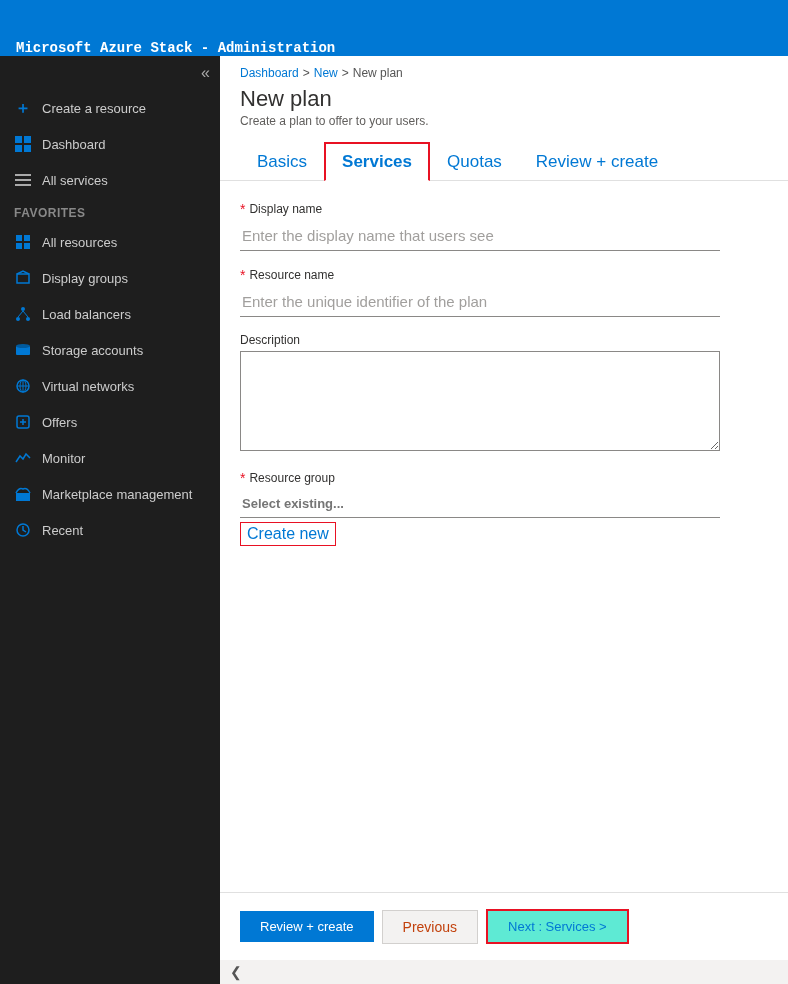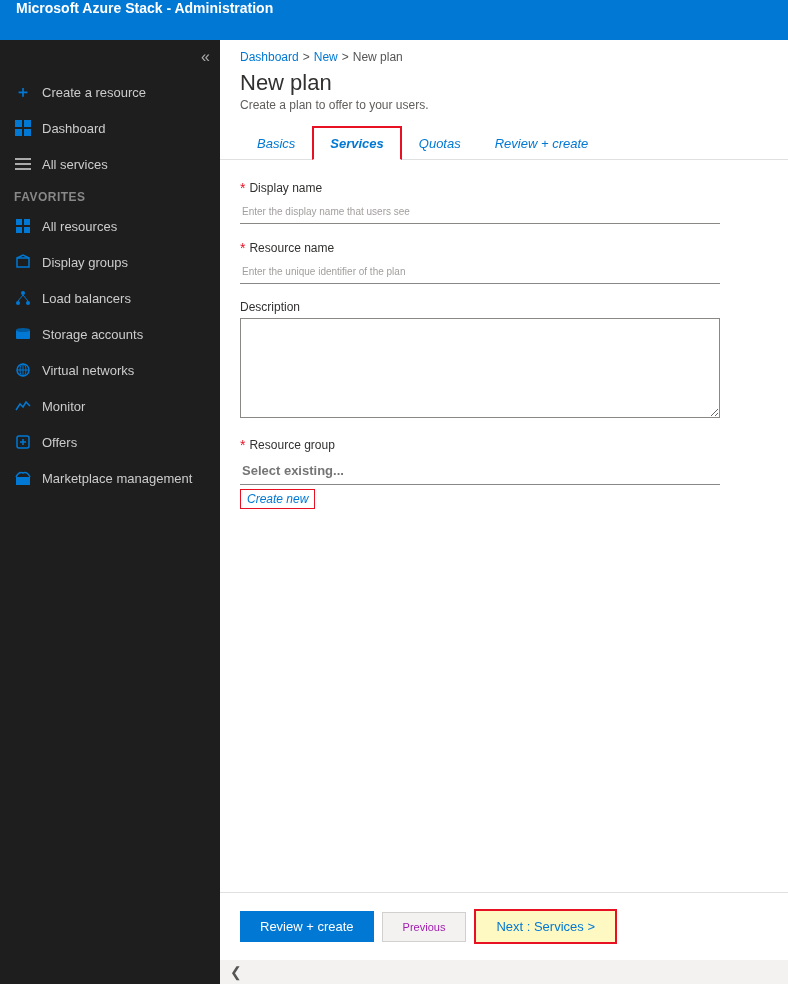--- a/index.html
+++ b/index.html
@@ -2,27 +2,28 @@
 <html><head>
   <meta charset="utf-8">
   <style>
     * { box-sizing: border-box; margin: 0; padding: 0; }
     body { font-family: 'Segoe UI', Arial, sans-serif; font-size: 13px; background: #f3f2f1; display: flex; flex-direction: column; height: 984px; width: 788px; overflow: hidden; }
 
     
     .topbar {
       background: #0078d4;
       color: white;
-      height: 40px;
-      display: flex;
-      align-items: flex-start;
+      height: 56px;
+      display: flex;
+      align-items: flex-end;
       padding: 0 16px;
       font-size: 14px;
       font-weight: 600;
       flex-shrink: 0;
+      font-family: Liberation Mono, monospace;
     }
 
     
     .main-layout {
       display: flex;
       flex: 1;
       overflow: hidden;
     }
 
     
@@ -107,27 +108,26 @@
 
     
     .tabs {
       display: flex;
       padding: 10px 20px 0 20px;
       border-bottom: 1px solid #e0e0e0;
       gap: 0;
     }
     .tab {
       padding: 8px 16px;
-      font-size: 13px;
+      font-size: 17px;
       cursor: pointer;
       color: #0078d4;
       border: 1px solid transparent;
       margin-bottom: -1px;
       background: none;
-      font-style: italic;
     }
     .tab.active-tab {
       color: #0078d4;
       border: 2px solid #e81123;
       border-bottom: 1px solid white;
       font-weight: 600;
       text-align: center;
     }
     .tab:not(.active-tab) { color: #0078d4; }
 
@@ -153,21 +153,21 @@
       color: #e81123;
       font-size: 14px;
     }
 
     .form-input {
       width: 100%;
       max-width: 480px;
       border: none;
       border-bottom: 1px solid #8a8886;
       padding: 6px 2px;
-      font-size: 10px;
+      font-size: 15px;
       color: #323130;
       background: transparent;
       outline: none;
     }
     .form-input::placeholder { color: #a19f9d; }
 
     .form-textarea {
       width: 100%;
       max-width: 480px;
       height: 100px;
@@ -189,28 +189,27 @@
       padding: 6px 2px;
       font-size: 13px;
       color: #a19f9d;
       background: transparent;
       outline: none;
       font-weight: bold;
     }
 
     .create-new-link {
       color: #0078d4;
-      font-size: 12px;
+      font-size: 16px;
       text-decoration: none;
       cursor: pointer;
       display: inline-block;
       margin-top: 4px;
       border: 1px solid #e81123;
       padding: 2px 6px;
-      font-style: italic;
     }
 
     
     .footer-buttons {
       padding: 16px 20px;
       border-top: 1px solid #e0e0e0;
       display: flex;
       align-items: center;
       gap: 8px;
       background: white;
@@ -222,30 +221,30 @@
       color: white;
       border: none;
       padding: 8px 20px;
       font-size: 13px;
       cursor: pointer;
       min-width: 120px;
     }
 
     .btn-secondary {
       background: #f3f2f1;
-      color: #a21caf;
+      color: #c2410c;
       border: 1px solid #d2d0ce;
       padding: 8px 20px;
-      font-size: 11px;
+      font-size: 14px;
       cursor: not-allowed;
       min-width: 80px;
     }
 
     .btn-next {
-      background: #fef9c3;
+      background: #5eead4;
       color: #0078d4;
       border: 2px solid #e81123;
       padding: 8px 20px;
       font-size: 13px;
       cursor: pointer;
       min-width: 140px;
       font-weight: 500;
     }
 
     
@@ -351,43 +350,52 @@
             <line x1="8" y1="2" x2="8" y2="14" stroke="#0078d4" stroke-width="1"></line>
             <line x1="2" y1="8" x2="14" y2="8" stroke="#0078d4" stroke-width="1"></line>
             <ellipse cx="8" cy="8" rx="3" ry="6" fill="none" stroke="#0078d4" stroke-width="1"></ellipse>
           </svg>
       </span>
       <span>Virtual networks</span>
     </div>
     <div class="sidebar-item">
       <span class="icon">
         <svg width="16" height="16" viewBox="0 0 16 16">
-            <polyline points="1,12 5,6 8,9 11,4 15,8" fill="none" stroke="#0078d4" stroke-width="1.5"></polyline>
-          </svg>
-      </span>
-      <span>Monitor</span>
-    </div>
-    <div class="sidebar-item">
-      <span class="icon">
-        <svg width="16" height="16" viewBox="0 0 16 16">
             <rect x="2" y="2" width="12" height="12" rx="2" fill="none" stroke="#0078d4" stroke-width="1.5"></rect>
             <line x1="5" y1="8" x2="11" y2="8" stroke="#0078d4" stroke-width="1.5"></line>
             <line x1="8" y1="5" x2="8" y2="11" stroke="#0078d4" stroke-width="1.5"></line>
           </svg>
       </span>
       <span>Offers</span>
     </div>
     <div class="sidebar-item">
       <span class="icon">
         <svg width="16" height="16" viewBox="0 0 16 16">
+            <polyline points="1,12 5,6 8,9 11,4 15,8" fill="none" stroke="#0078d4" stroke-width="1.5"></polyline>
+          </svg>
+      </span>
+      <span>Monitor</span>
+    </div>
+    <div class="sidebar-item">
+      <span class="icon">
+        <svg width="16" height="16" viewBox="0 0 16 16">
             <rect x="1" y="7" width="14" height="8" fill="#0078d4"></rect>
             <path d="M1 7 Q4 1 8 3 Q12 1 15 7" fill="none" stroke="#0078d4" stroke-width="1.5"></path>
           </svg>
       </span>
       <span>Marketplace management</span>
+    </div>
+    <div class="sidebar-item">
+      <span class="icon">
+        <svg width="16" height="16" viewBox="0 0 16 16">
+            <circle cx="8" cy="8" r="6" fill="none" stroke="#0078d4" stroke-width="1.5"></circle>
+            <polyline points="8,4 8,8 11,10" fill="none" stroke="#0078d4" stroke-width="1.5"></polyline>
+          </svg>
+      </span>
+      <span>Recent</span>
     </div>
   </div>
 
   <div class="content-area">
 
     <div class="breadcrumb">
       <a>Dashboard</a>
       <span> &gt; </span>
       <a>New</a>
       <span> &gt; </span>

